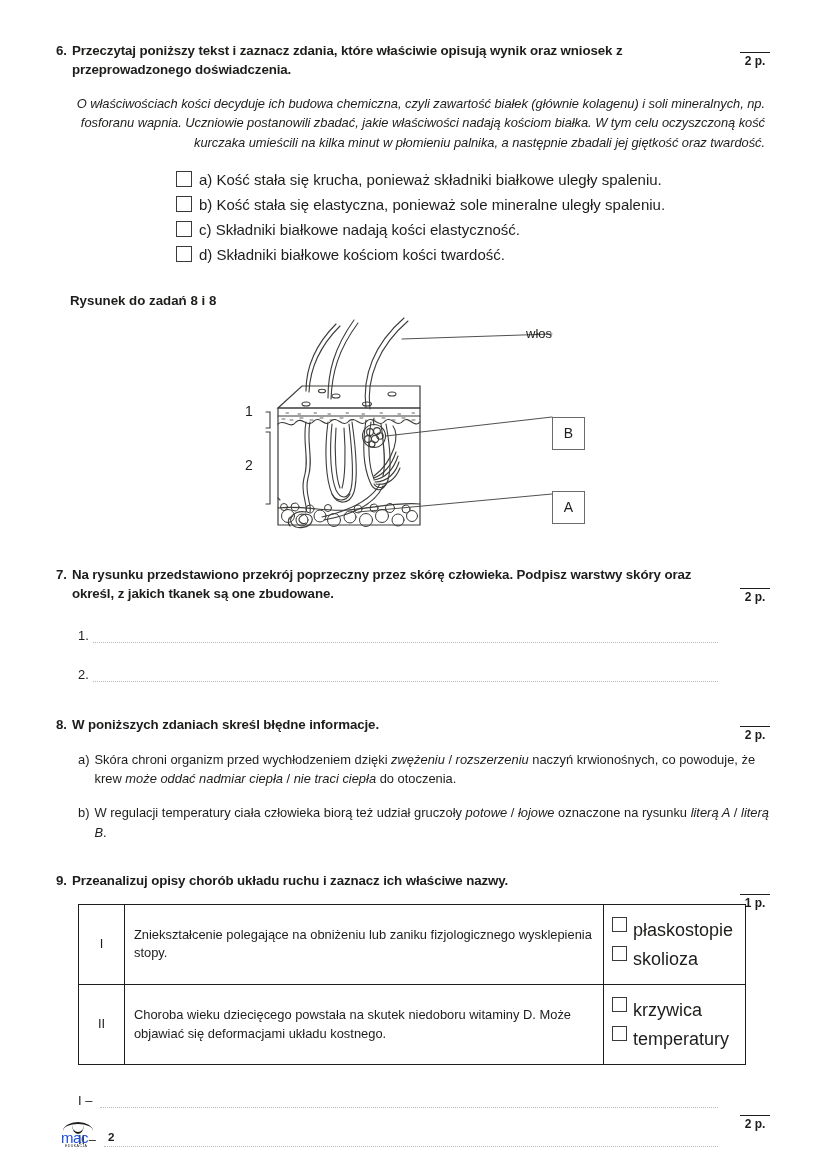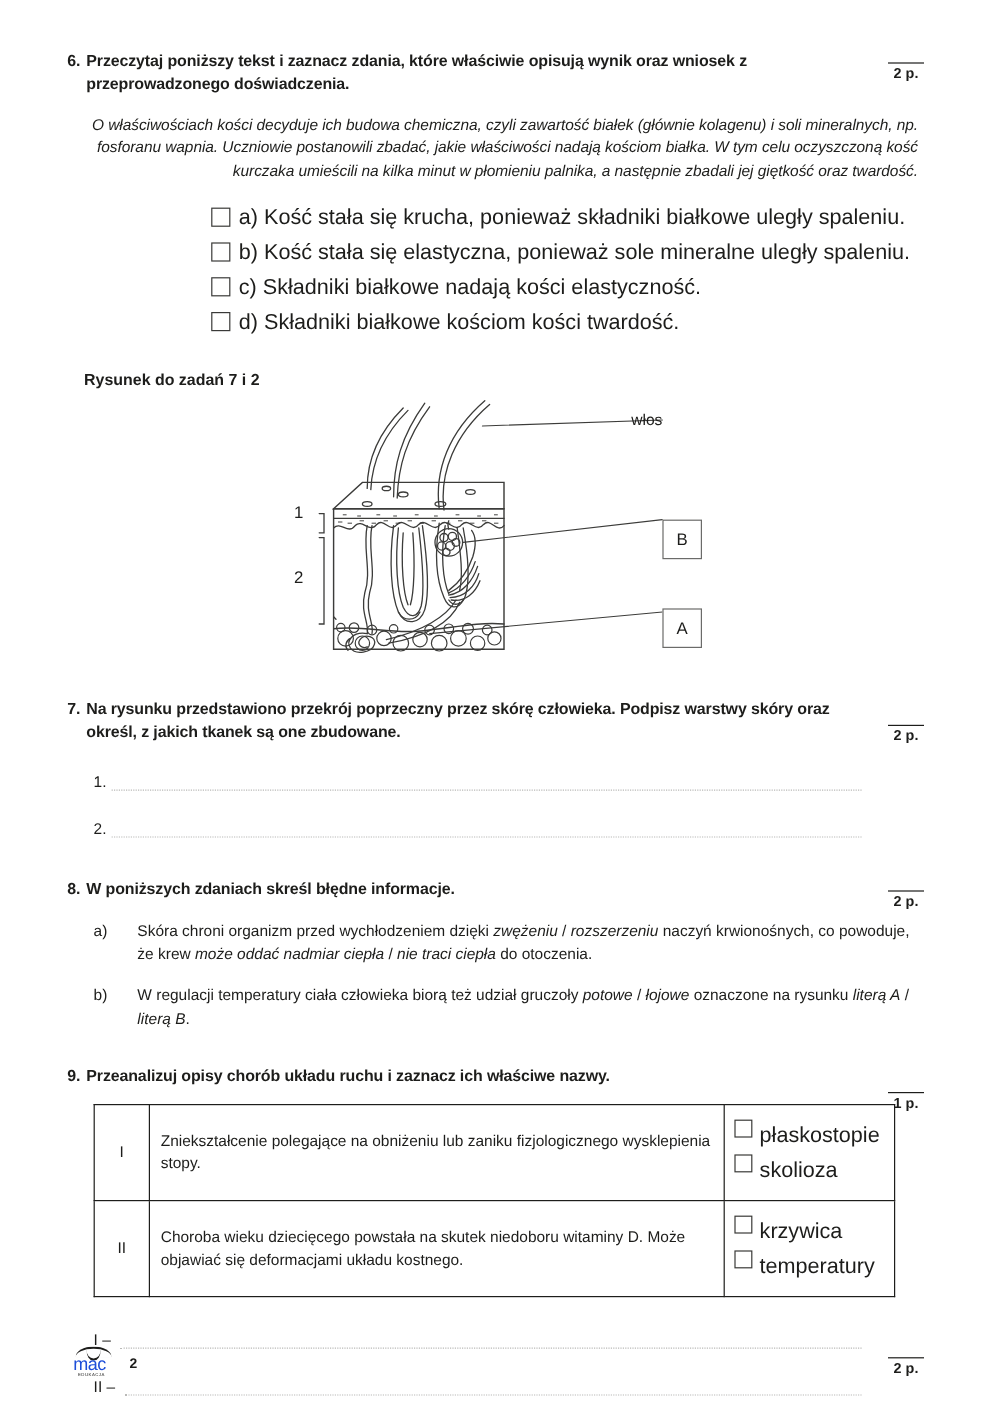--- a/index.html
+++ b/index.html
@@ -72,21 +72,21 @@
     letter-spacing: -0.05px;
     text-align: right;
   }
   .options {
     margin: 18px 0 0 120px;
   }
   .option {
     display: flex;
     align-items: center;
     margin-bottom: 8px;
-    font-size: 18px;
+    font-size: 15px;
   }
   .chk {
     flex: 0 0 auto;
     width: 16px;
     height: 16px;
     border: 1.4px solid #3a3a38;
     background: #fff;
     margin-right: 7px;
   }
 
@@ -141,21 +141,21 @@
 
   
   .sub {
     display: flex;
     margin: 15px 0 0 22px;
     font-size: 12.9px;
     line-height: 1.5;
     max-width: 700px;
   }
   .sub-lbl { flex: 0 0 auto; padding-right: 5px; }
-  .sub-txt { flex: 1 1 auto; margin-left: 20px; }
+  .sub-txt { flex: 1 1 auto; }
   .sub-txt i { font-style: italic; }
 
   
   .tbl {
     margin: 13px 0 0 22px;
     width: 668px;
     border: 1.6px solid #1d1d1b;
     border-collapse: collapse;
   }
   .tbl td {
@@ -248,21 +248,21 @@
         <span class="chk"></span>
         <span>c) Składniki białkowe nadają kości elastyczność.</span>
       </div>
       <div class="option">
         <span class="chk"></span>
         <span>d) Składniki białkowe kościom kości twardość.</span>
       </div>
     </div>
   </div>
 
-  <div class="fig-caption">Rysunek do zadań 7 i 2</div>
+  <div class="fig-caption">Rysunek do zadań 8 i 8</div>
   <div class="figure">
 
     <svg width="300" height="230" viewBox="0 0 300 230">
       <g fill="none" stroke="#3c3c3a" stroke-width="1.1" stroke-linecap="round">
 
         <path d="M44 79 C44 56, 52 34, 74 12"></path>
         <path d="M47 80 C48 58, 56 36, 78 14"></path>
         <path d="M66 86 C66 60, 72 36, 92 8"></path>
         <path d="M69 87 C70 61, 76 38, 96 11"></path>
         <path d="M104 96 C100 64, 112 32, 142 6"></path>

